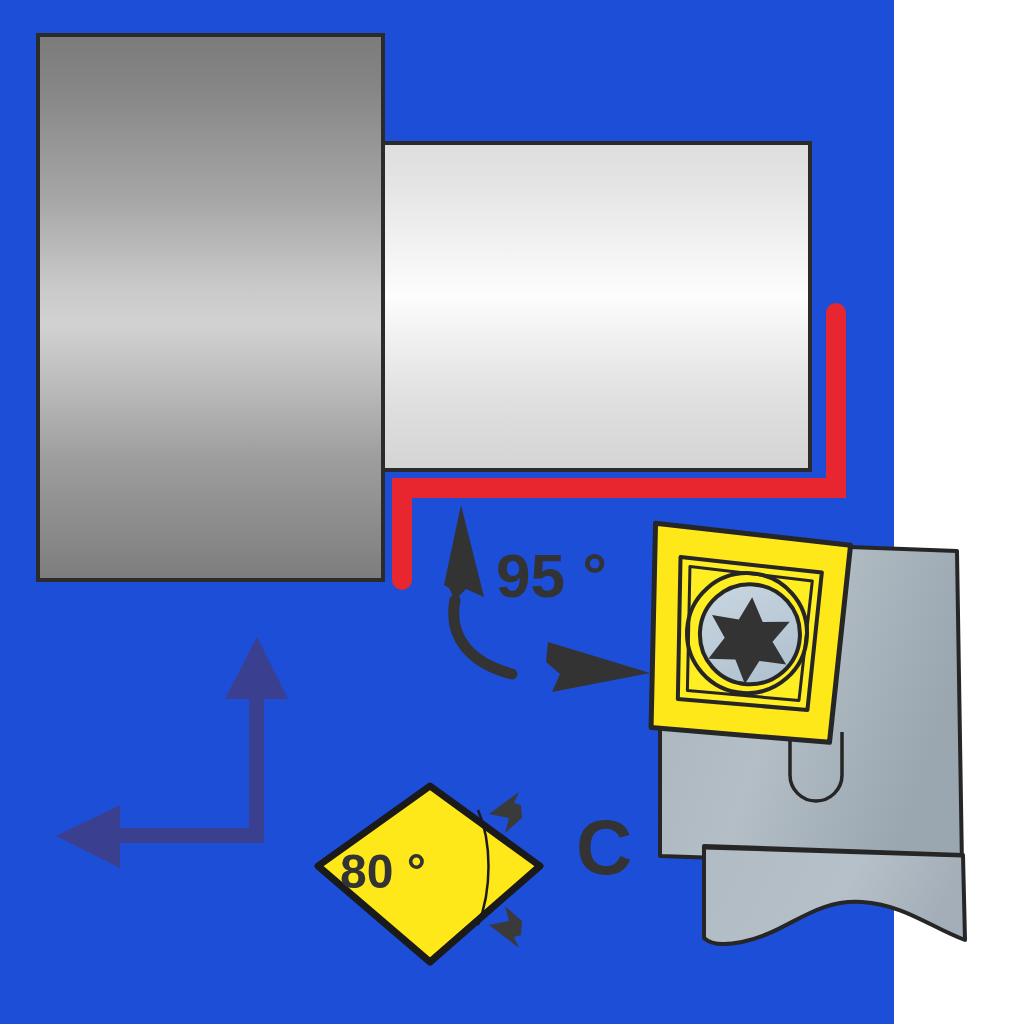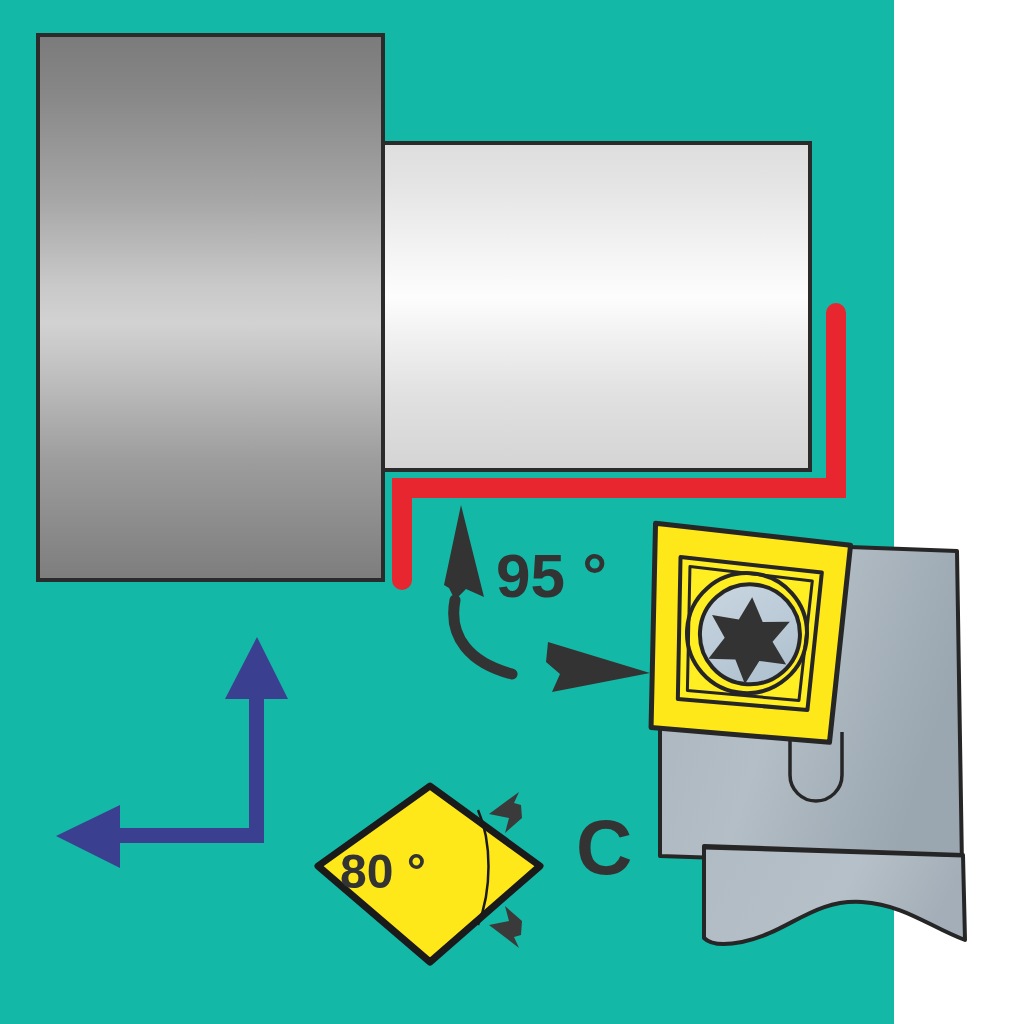--- a/index.html
+++ b/index.html
@@ -1,19 +1,19 @@
 <!DOCTYPE html>
 <html><head>
 <meta charset="utf-8">
 <title>Turning Tool Diagram</title>
 <style>
   html,body{margin:0;padding:0;background:#ffffff;}
   body{width:1024px;height:1024px;overflow:hidden;
        font-family:"Liberation Sans", sans-serif;}
-  #stage{position:relative;width:894px;height:1024px;background:#14b8a6;}
+  #stage{position:relative;width:894px;height:1024px;background:#1d4ed8;}
   #stage svg{position:absolute;top:0;left:0;width:1024px;height:1024px;display:block;}
   .lbl{font-family:"Liberation Sans", sans-serif;font-weight:bold;fill:#333333;}
 </style>
 </head>
 <body>
 
 <div id="stage">
 <svg viewBox="0 0 1024 1024" xmlns="http://www.w3.org/2000/svg">
 
   <defs>

